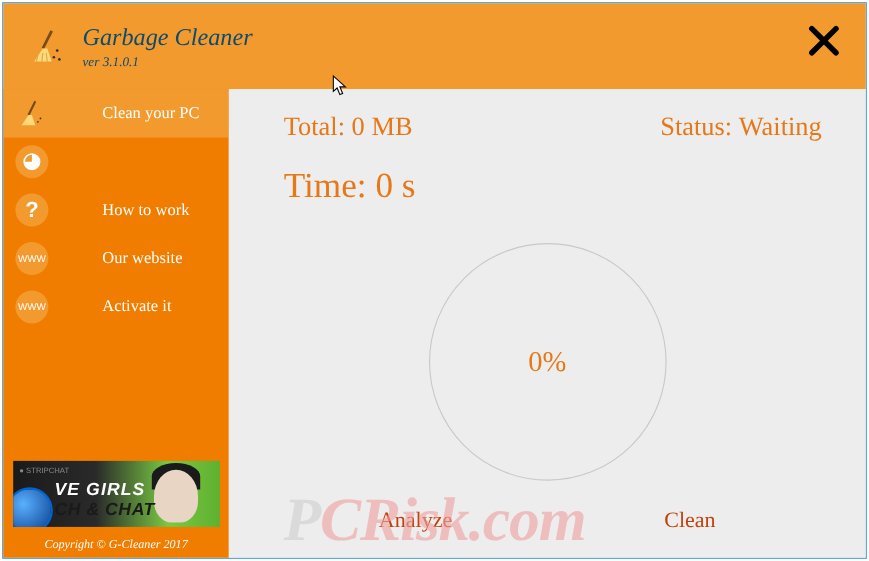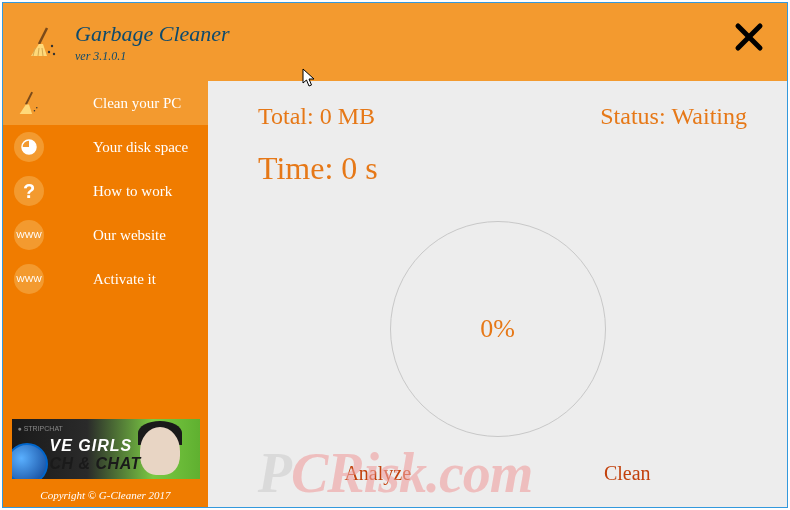--- a/index.html
+++ b/index.html
@@ -95,21 +95,20 @@
     </div>
     <div class="side-item">
       <div class="side-icon">
         <div class="side-icon-circle">
             <svg width="18" height="18" viewBox="0 0 18 18">
               <path d="M9 2 A7 7 0 1 1 2 9 L9 9 Z" fill="#fff"></path>
               <circle cx="9" cy="9" r="7" fill="none" stroke="#fff" stroke-width="1.5"></circle>
             </svg>
           </div>
       </div>
-      <span>Your disk space</span>
     </div>
     <div class="side-item">
       <div class="side-icon">
         <div class="side-icon-circle" style="font-size:20px;font-weight:bold;">?</div>
       </div>
       <span>How to work</span>
     </div>
     <div class="side-item">
       <div class="side-icon">
         <div class="side-icon-circle" style="font-size:9px;">WWW</div>

